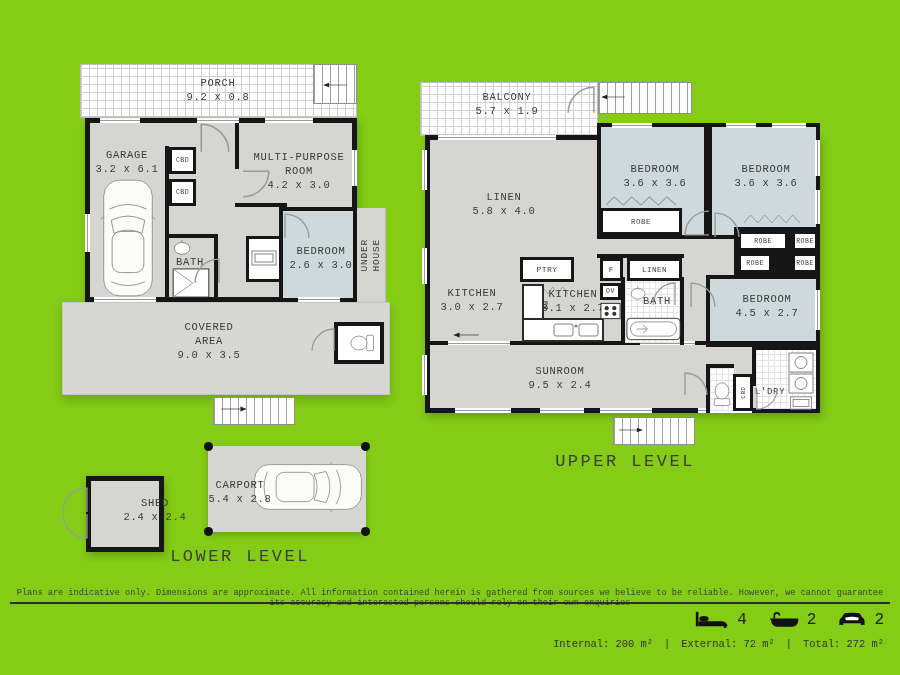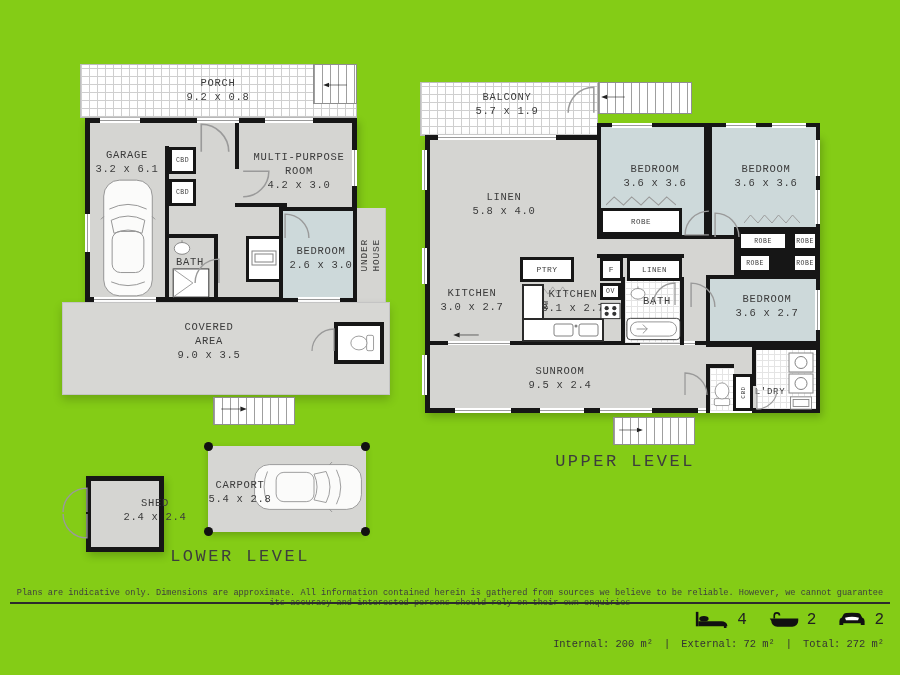--- a/index.html
+++ b/index.html
@@ -330,21 +330,21 @@
     <div class="lbl" style="left:613px;top:162px;width:84px">
       <span class="nm">BEDROOM</span>
       <span class="dim">3.6 x 3.6</span>
     </div>
     <div class="lbl" style="left:724px;top:162px;width:84px">
       <span class="nm">BEDROOM</span>
       <span class="dim">3.6 x 3.6</span>
     </div>
     <div class="lbl" style="left:725px;top:292px;width:84px">
       <span class="nm">BEDROOM</span>
-      <span class="dim">3.6 x 2.7</span>
+      <span class="dim">4.5 x 2.7</span>
     </div>
 
     <svg class="fix" style="left:606px;top:196px;width:70px;height:10px">
         <use href="#zigzag"></use>
       </svg>
     <div class="sbox" style="left:600px;top:208px;width:82px;height:27px">
         <span>ROBE</span>
       </div>
     <svg class="fix" style="left:744px;top:214px;width:56px;height:10px">
         <use href="#zigzag"></use>

